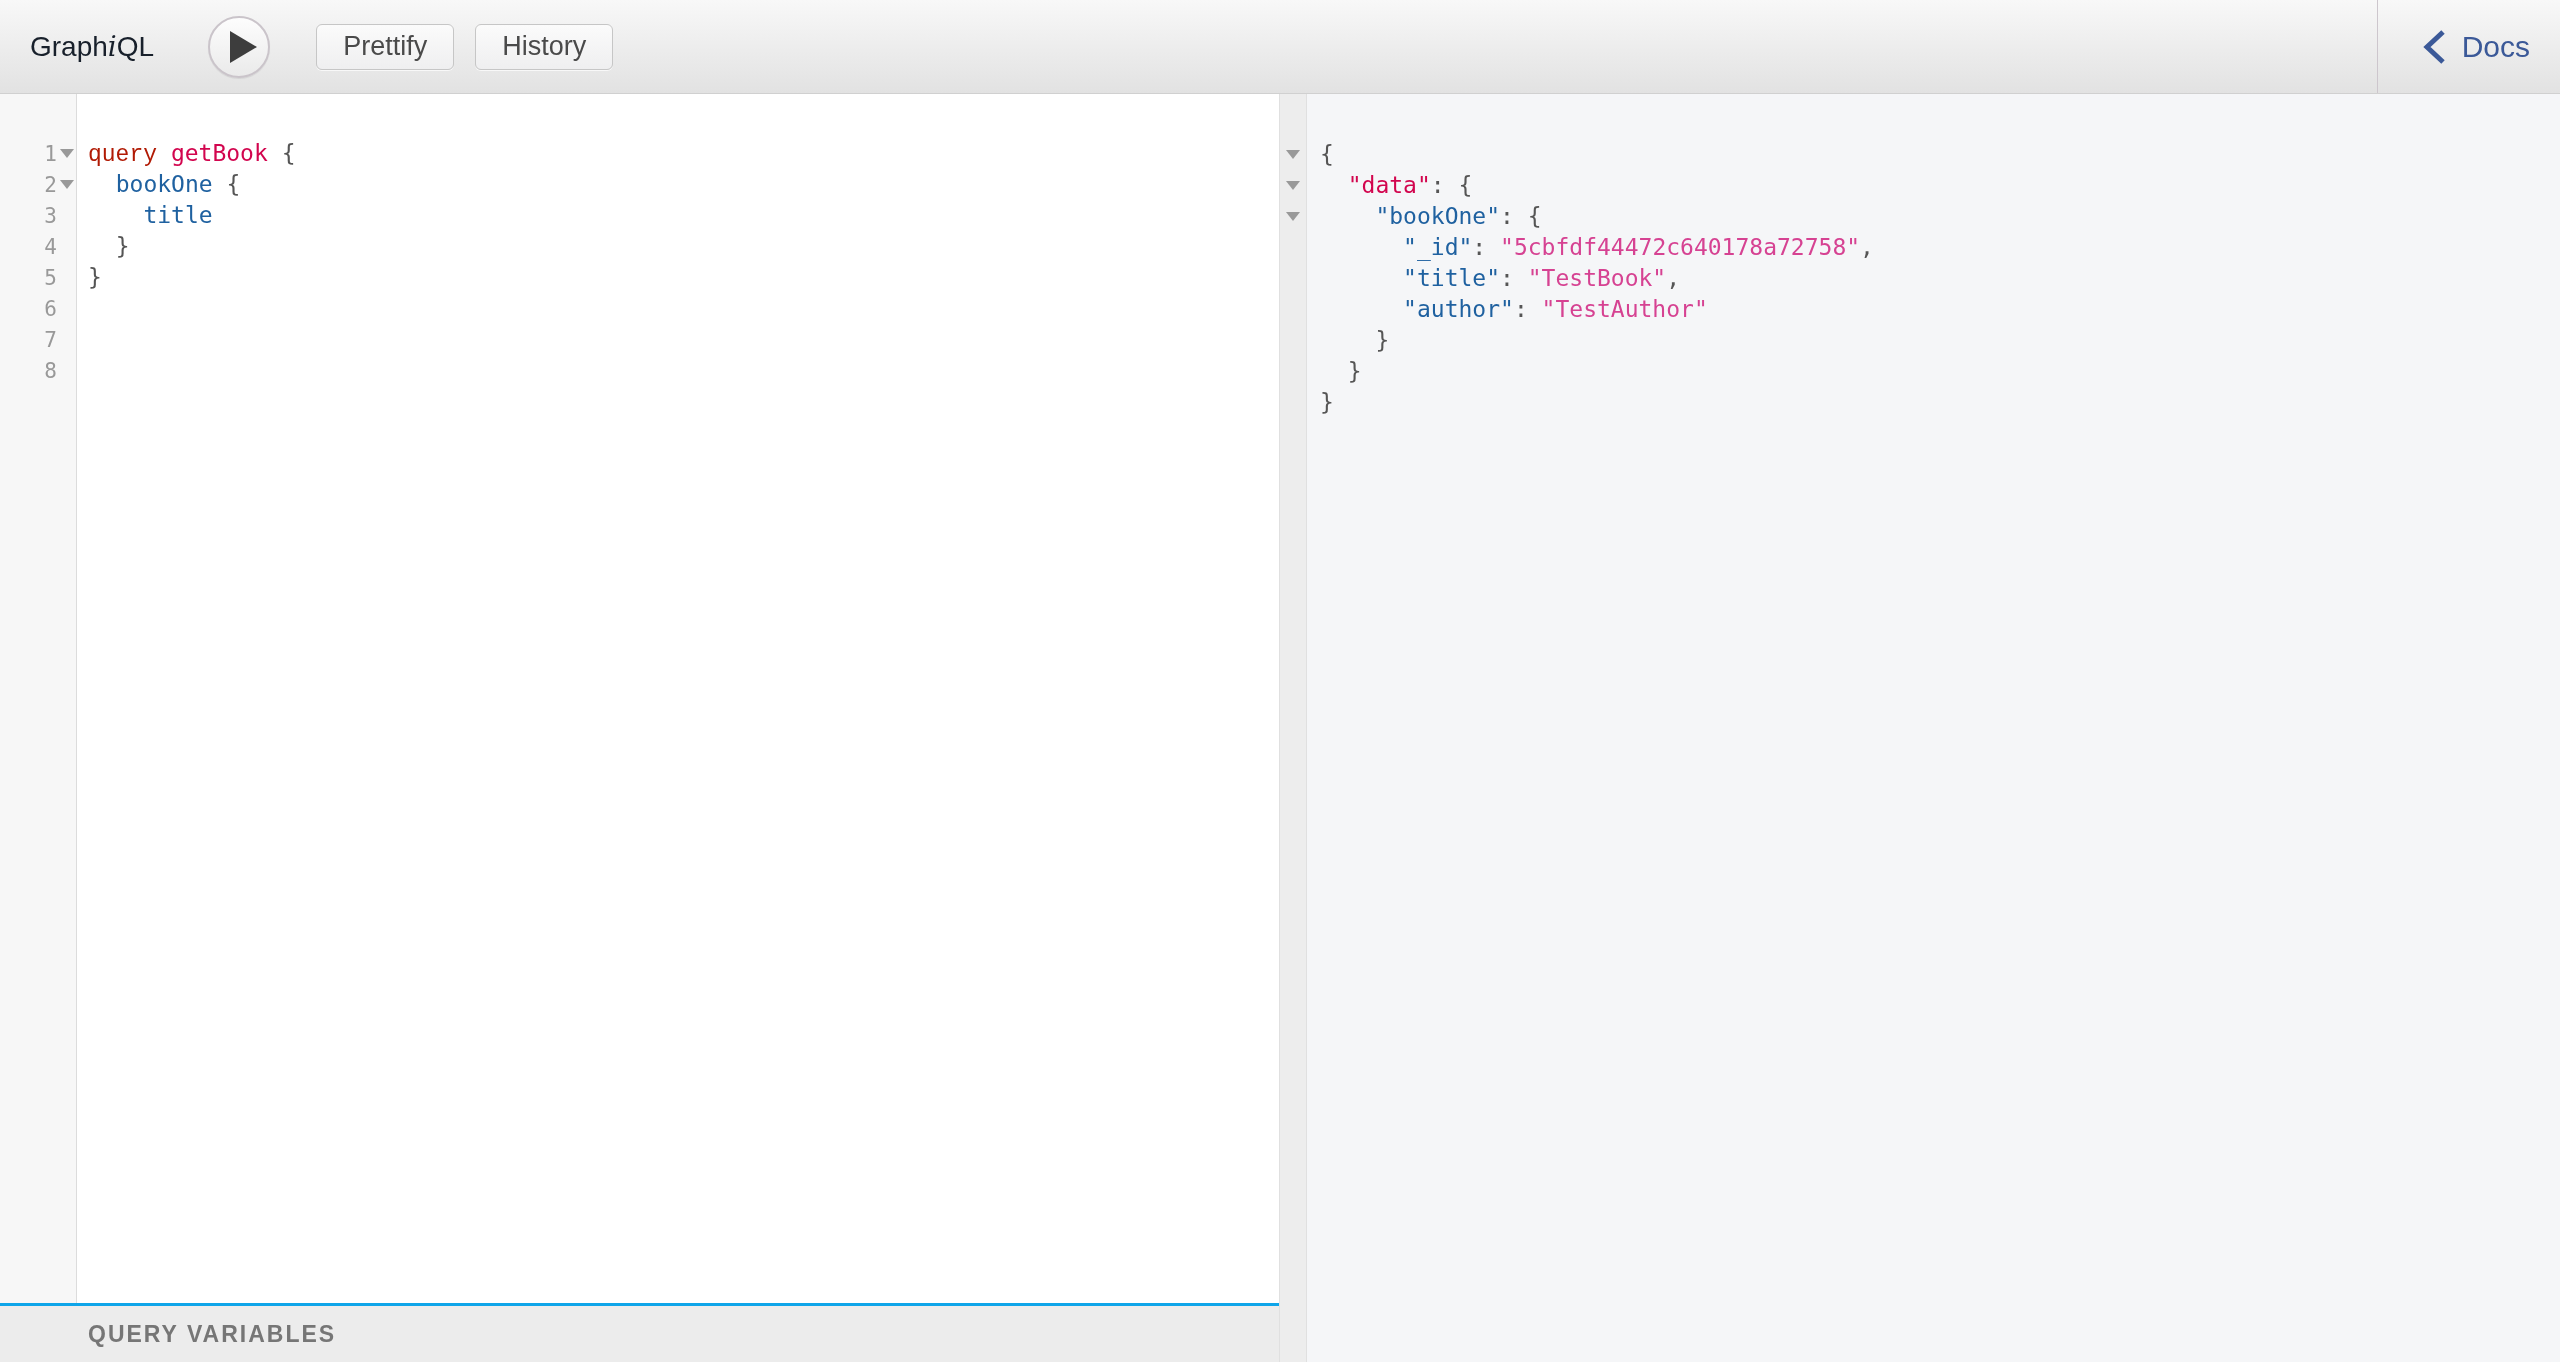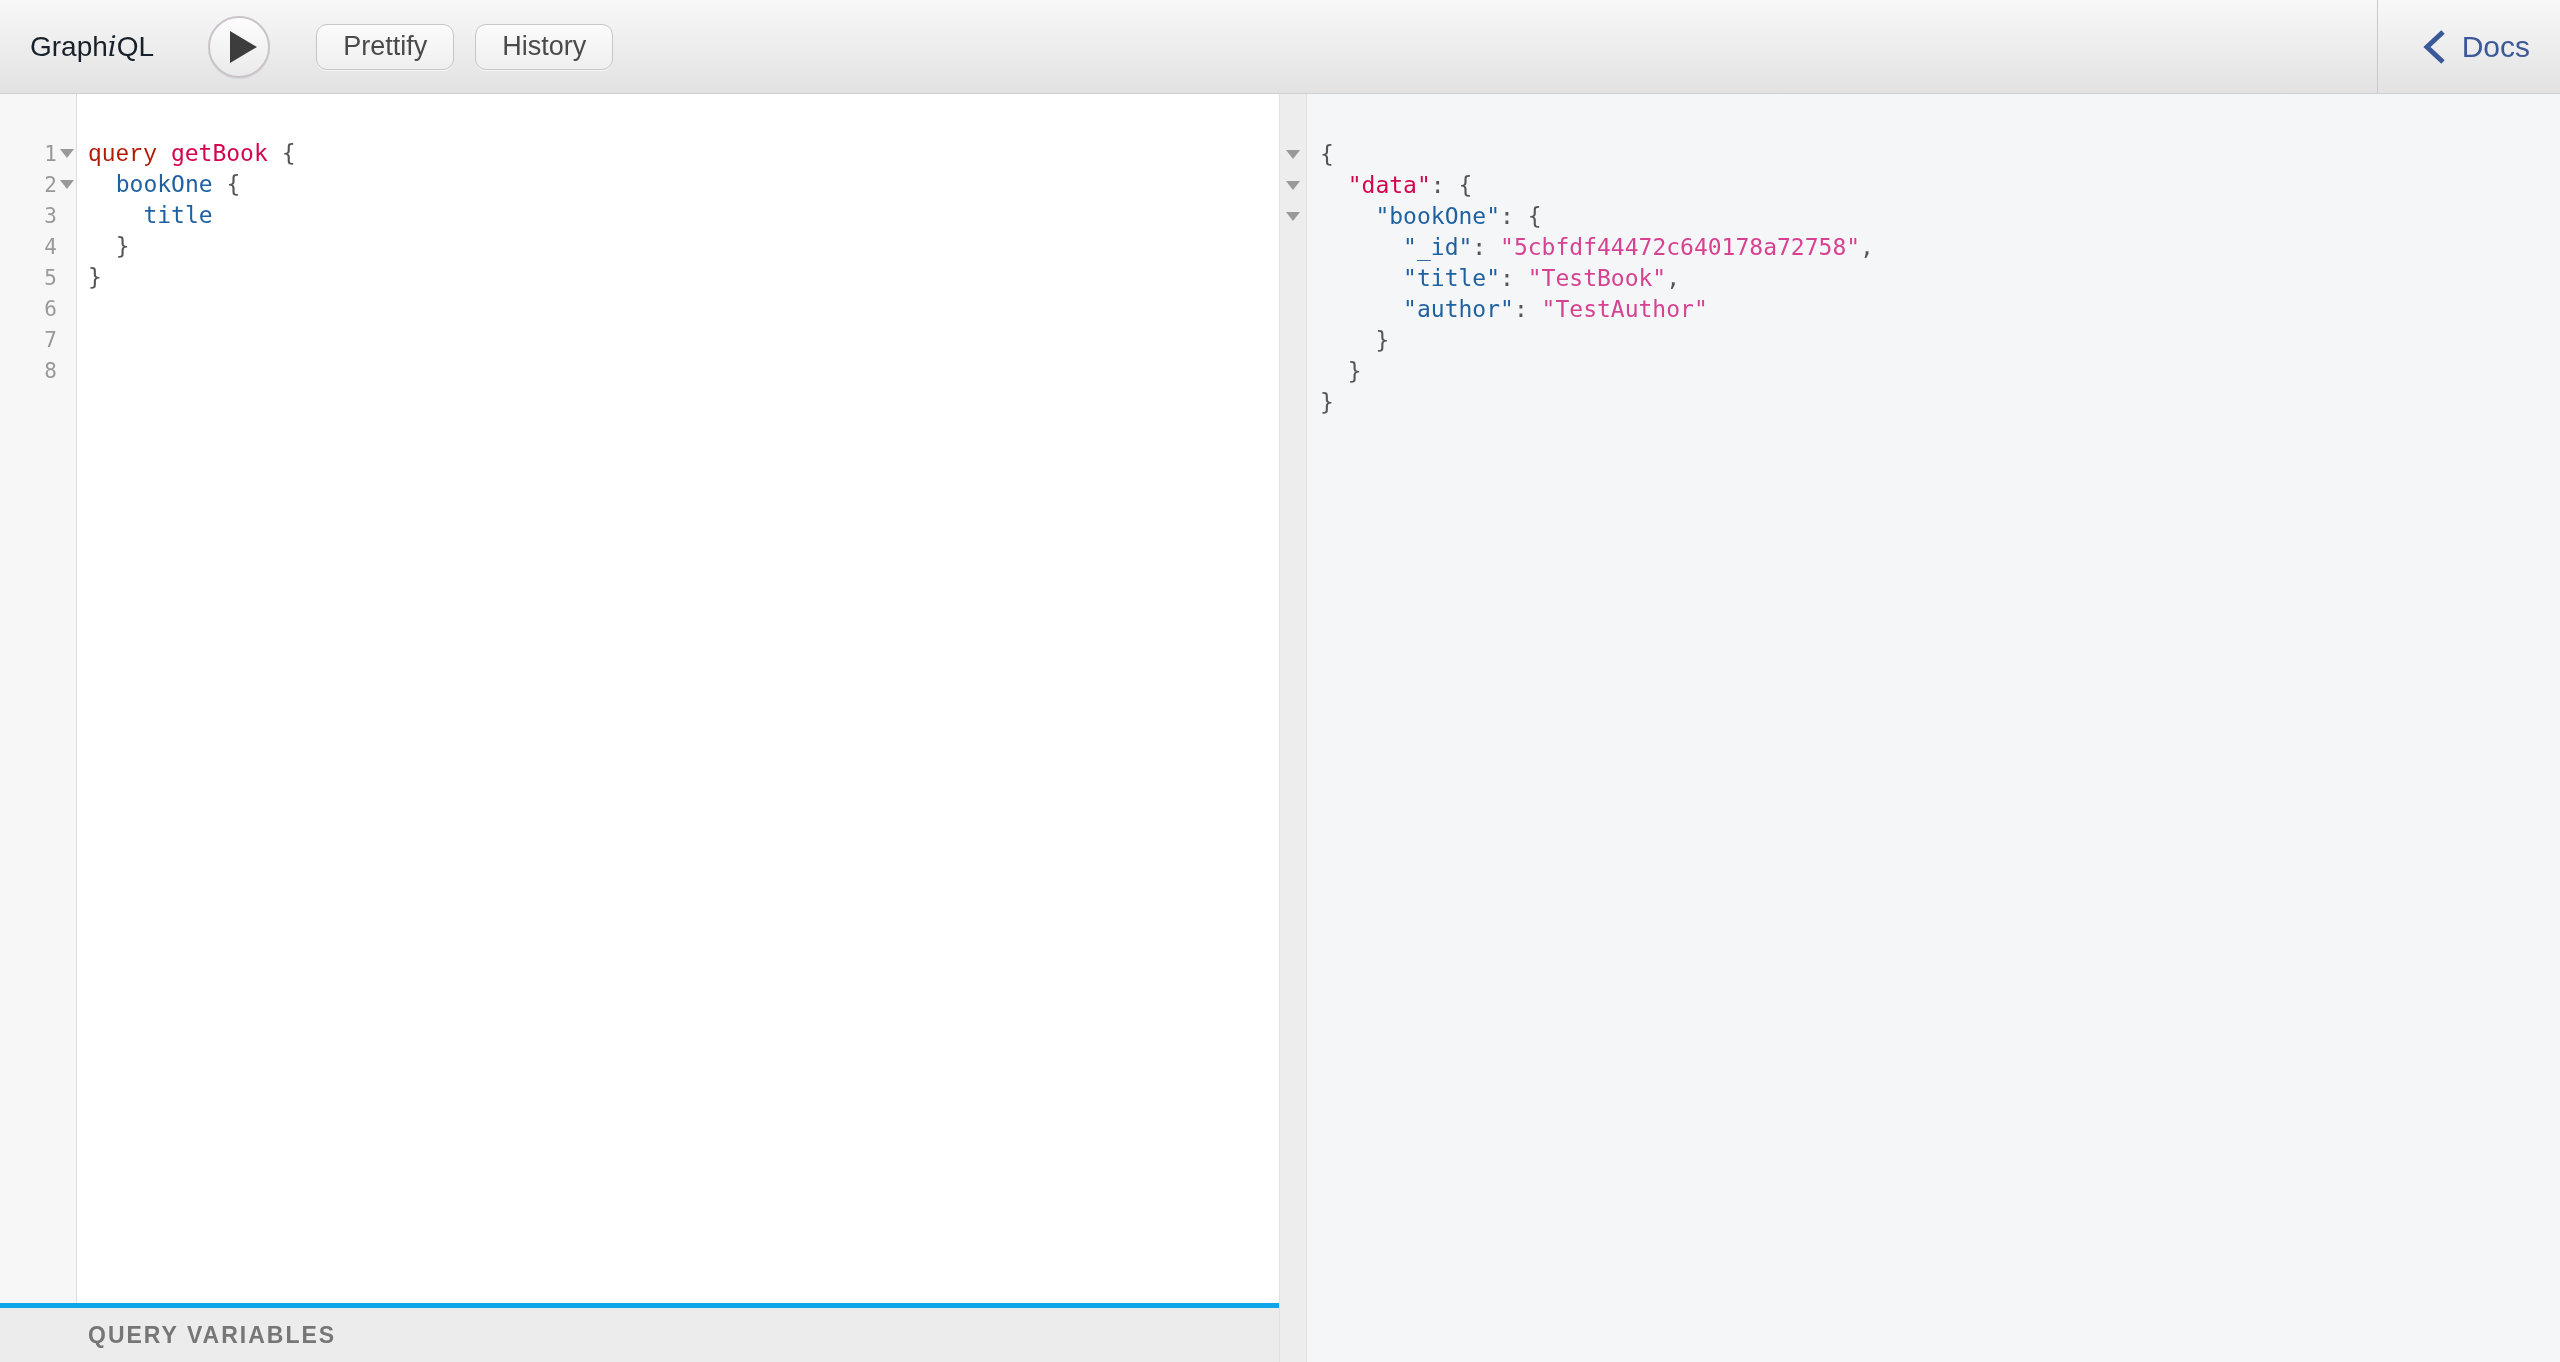--- a/index.html
+++ b/index.html
@@ -15,21 +15,21 @@
   .logo .em { font-family:"DejaVu Serif", serif; font-style:italic; font-weight:400; }
 
   .execute-button { width:62px; height:62px; margin-left:54px; border-radius:50%;
                     border:2px solid #cac4ca; background:linear-gradient(#fdfdfd,#eaeaea);
                     display:flex; align-items:center; justify-content:center; cursor:pointer;
                     box-shadow:0 1px 1px rgba(0,0,0,0.08); }
   .play-icon { width:0; height:0; border-left:27px solid #3d3d3d;
                border-top:16px solid transparent; border-bottom:16px solid transparent;
                margin-left:8px; }
 
-  .toolbar-button { height:46px; padding:0 26px; border:1px solid #c6c6c6; border-radius:11px;
+  .toolbar-button { height:46px; padding:0 26px; border:1px solid #c6c6c6; border-radius:6px;
                     background:linear-gradient(#fbfbfb,#efeff0); color:#4a4a4a; font-size:27px;
                     display:flex; align-items:center; cursor:pointer;
                     box-shadow:0 1px 0 rgba(255,255,255,0.7); }
   .toolbar-button.first { margin-left:46px; }
   .toolbar-button + .toolbar-button { margin-left:21px; }
 
   .docs-button { margin-left:auto; height:100%; display:flex; align-items:center; gap:15px;
                  padding:0 30px 0 44px; border-left:1px solid #cdc6cd;
                  color:var(--c-docs); font-size:30px; cursor:pointer; min-width:170px; }
   .chevron-left-icon { display:block; }
@@ -54,21 +54,21 @@
                font-family:"DejaVu Sans Mono", monospace; font-size:23px; color:#3a3a3a; }
 
   .tok-keyword { color:var(--c-keyword);font-family:Liberation Mono, monospace; }
   .tok-def     { color:var(--c-def); }
   .tok-prop    { color:var(--c-prop); }
   .tok-str     { color:var(--c-str); }
   .tok-punct   { color:var(--c-punct); }
   .tok-plain   { color:#3a3a3a; }
 
   .variables-bar { position:absolute; left:0; right:0; bottom:0; height:59px;
-                   background:#ececec; border-top:5px solid #0ea5e9;
+                   background:#ececec; border-top:3px solid #0ea5e9;
                    display:flex; align-items:center; padding-left:88px; cursor:row-resize; }
   .variables-title { font-size:23px; font-weight:bold; letter-spacing:2px; color:#767676; }
 
   .result-pane { flex:1; background:#f5f6f8; display:flex; overflow:hidden; }
   .result-gutter { width:27px; background:#ededed; border-right:1px solid #e0e0e0;
                    padding-top:45px; flex:none; }
   .result-gutter .gutter-row { justify-content:center; }
   .result-gutter .fold-slot { width:auto; }
   .result-code { padding-top:45px; padding-left:13px; cursor:default; }
 </style>

